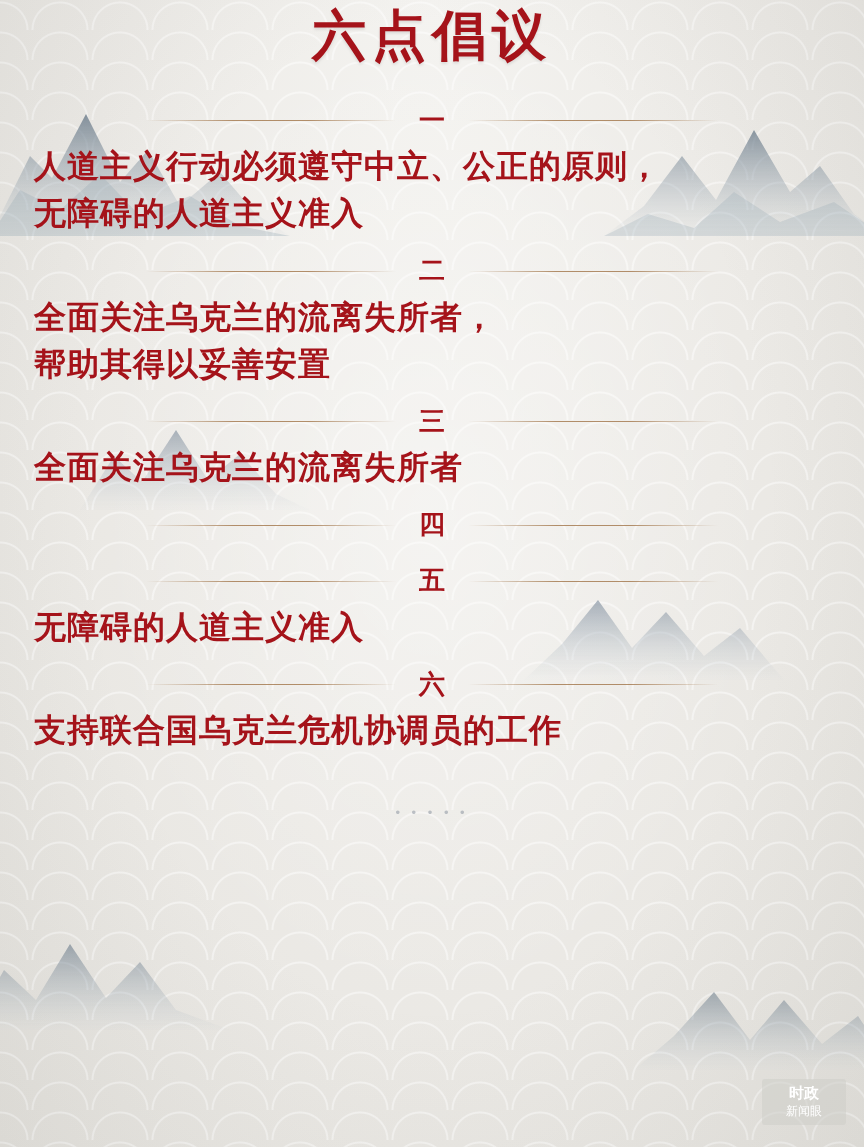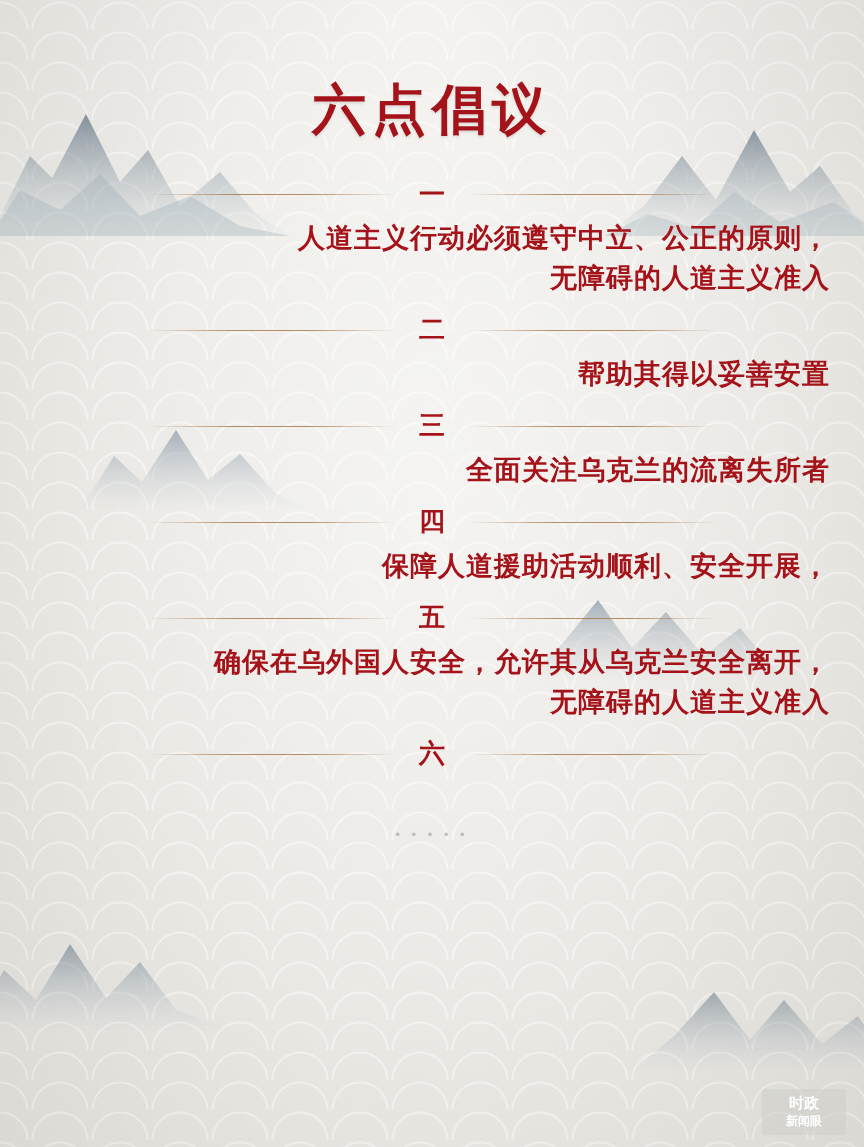--- a/index.html
+++ b/index.html
@@ -47,21 +47,20 @@
   .m-tr { right: -20px; top: 96px; width: 280px; height: 140px; }
   .m-ml { left: 80px; top: 400px; width: 230px; height: 110px; }
   .m-mr { right: 80px; top: 560px; width: 260px; height: 120px; }
   .m-bl { left: -30px; top: 900px; width: 260px; height: 130px; }
   .m-br { right: -30px; top: 940px; width: 260px; height: 130px; }
 
   .title {
     position: relative;
     text-align: center;
     margin: 0;
-    padding-top: 74px;
     font-size: 54px;
     font-weight: bold;
     letter-spacing: 6px;
     color: #a5131a;
     font-family: "DejaVu Serif", "Liberation Serif", serif;
     text-shadow: 0 2px 3px rgba(0,0,0,0.10);
   }
   .items {
     position: relative;
     margin-top: 26px;
@@ -90,62 +89,62 @@
     min-width: 52px;
     padding: 0 10px;
     text-align: center;
     color: #a5131a;
     font-size: 26px;
     font-weight: bold;
     font-family: "DejaVu Serif", "Liberation Serif", serif;
     background: transparent;
   }
   .lines {
-    text-align: right;
+    text-align: left;
     color: #a5131a;
     font-weight: bold;
-    font-size: 27px;
+    font-size: 32px;
     line-height: 1.48;
     letter-spacing: 1px;
-    font-family: Liberation Serif, serif;
+    font-family: Liberation Mono, monospace;
     padding: 4px 34px 10px 34px;
   }
   .lines .ln { display: block; white-space: nowrap; }
 
   .footer-orn {
     position: relative;
     margin-top: 26px;
     height: 40px;
     display: flex;
     align-items: center;
     justify-content: center;
   }
   .footer-orn .dots {
     color: rgba(140,150,160,0.55);
     font-size: 13px;
     letter-spacing: 4px;
   }
   .watermark {
     position: absolute;
     right: 18px;
-    bottom: 12px;
+    bottom: 22px;
     width: 84px;
     height: 46px;
     background: rgba(205,205,200,0.55);
     border-radius: 3px;
     color: #ffffff;
     text-align: center;
     font-size: 15px;
     line-height: 1.35;
     padding-top: 4px;
     box-sizing: border-box;
     font-family: "DejaVu Sans", "Liberation Sans", sans-serif;
   }
   .watermark .w1 { display: block; font-weight: bold; }
-  .watermark .w2 { display: block; font-size: 12px; font-weight: bold; }
+  .watermark .w2 { display: block; font-size: 12px; }
 </style>
 </head>
 <body>
 
 <div class="poster">
 
   <div class="pattern"></div>
   <div class="vignette"></div>
 
   <svg class="mountain m-tl" viewBox="0 0 300 150">
@@ -226,20 +225,21 @@
       </div>
     </div>
 
     <div class="item">
       <div class="num-row">
         <span class="rule rule-left"></span>
         <span class="rule rule-right"></span>
         <span class="num">二</span>
       </div>
       <div class="lines">
+        <span class="ln">全面关注乌克兰的流离失所者，</span>
         <span class="ln">帮助其得以妥善安置</span>
       </div>
     </div>
 
     <div class="item">
       <div class="num-row">
         <span class="rule rule-left"></span>
         <span class="rule rule-right"></span>
         <span class="num">三</span>
       </div>
@@ -248,43 +248,42 @@
       </div>
     </div>
 
     <div class="item">
       <div class="num-row">
         <span class="rule rule-left"></span>
         <span class="rule rule-right"></span>
         <span class="num">四</span>
       </div>
       <div class="lines">
-        <span class="ln">保障人道援助活动顺利、安全开展，</span>
       </div>
     </div>
 
     <div class="item">
       <div class="num-row">
         <span class="rule rule-left"></span>
         <span class="rule rule-right"></span>
         <span class="num">五</span>
       </div>
       <div class="lines">
-        <span class="ln">确保在乌外国人安全，允许其从乌克兰安全离开，</span>
         <span class="ln">无障碍的人道主义准入</span>
       </div>
     </div>
 
     <div class="item">
       <div class="num-row">
         <span class="rule rule-left"></span>
         <span class="rule rule-right"></span>
         <span class="num">六</span>
       </div>
       <div class="lines">
+        <span class="ln">支持联合国乌克兰危机协调员的工作</span>
       </div>
     </div>
 
   </div>
 
   <div class="footer-orn">
     <span class="dots">• • • • •</span>
   </div>
 
   <div class="watermark">

